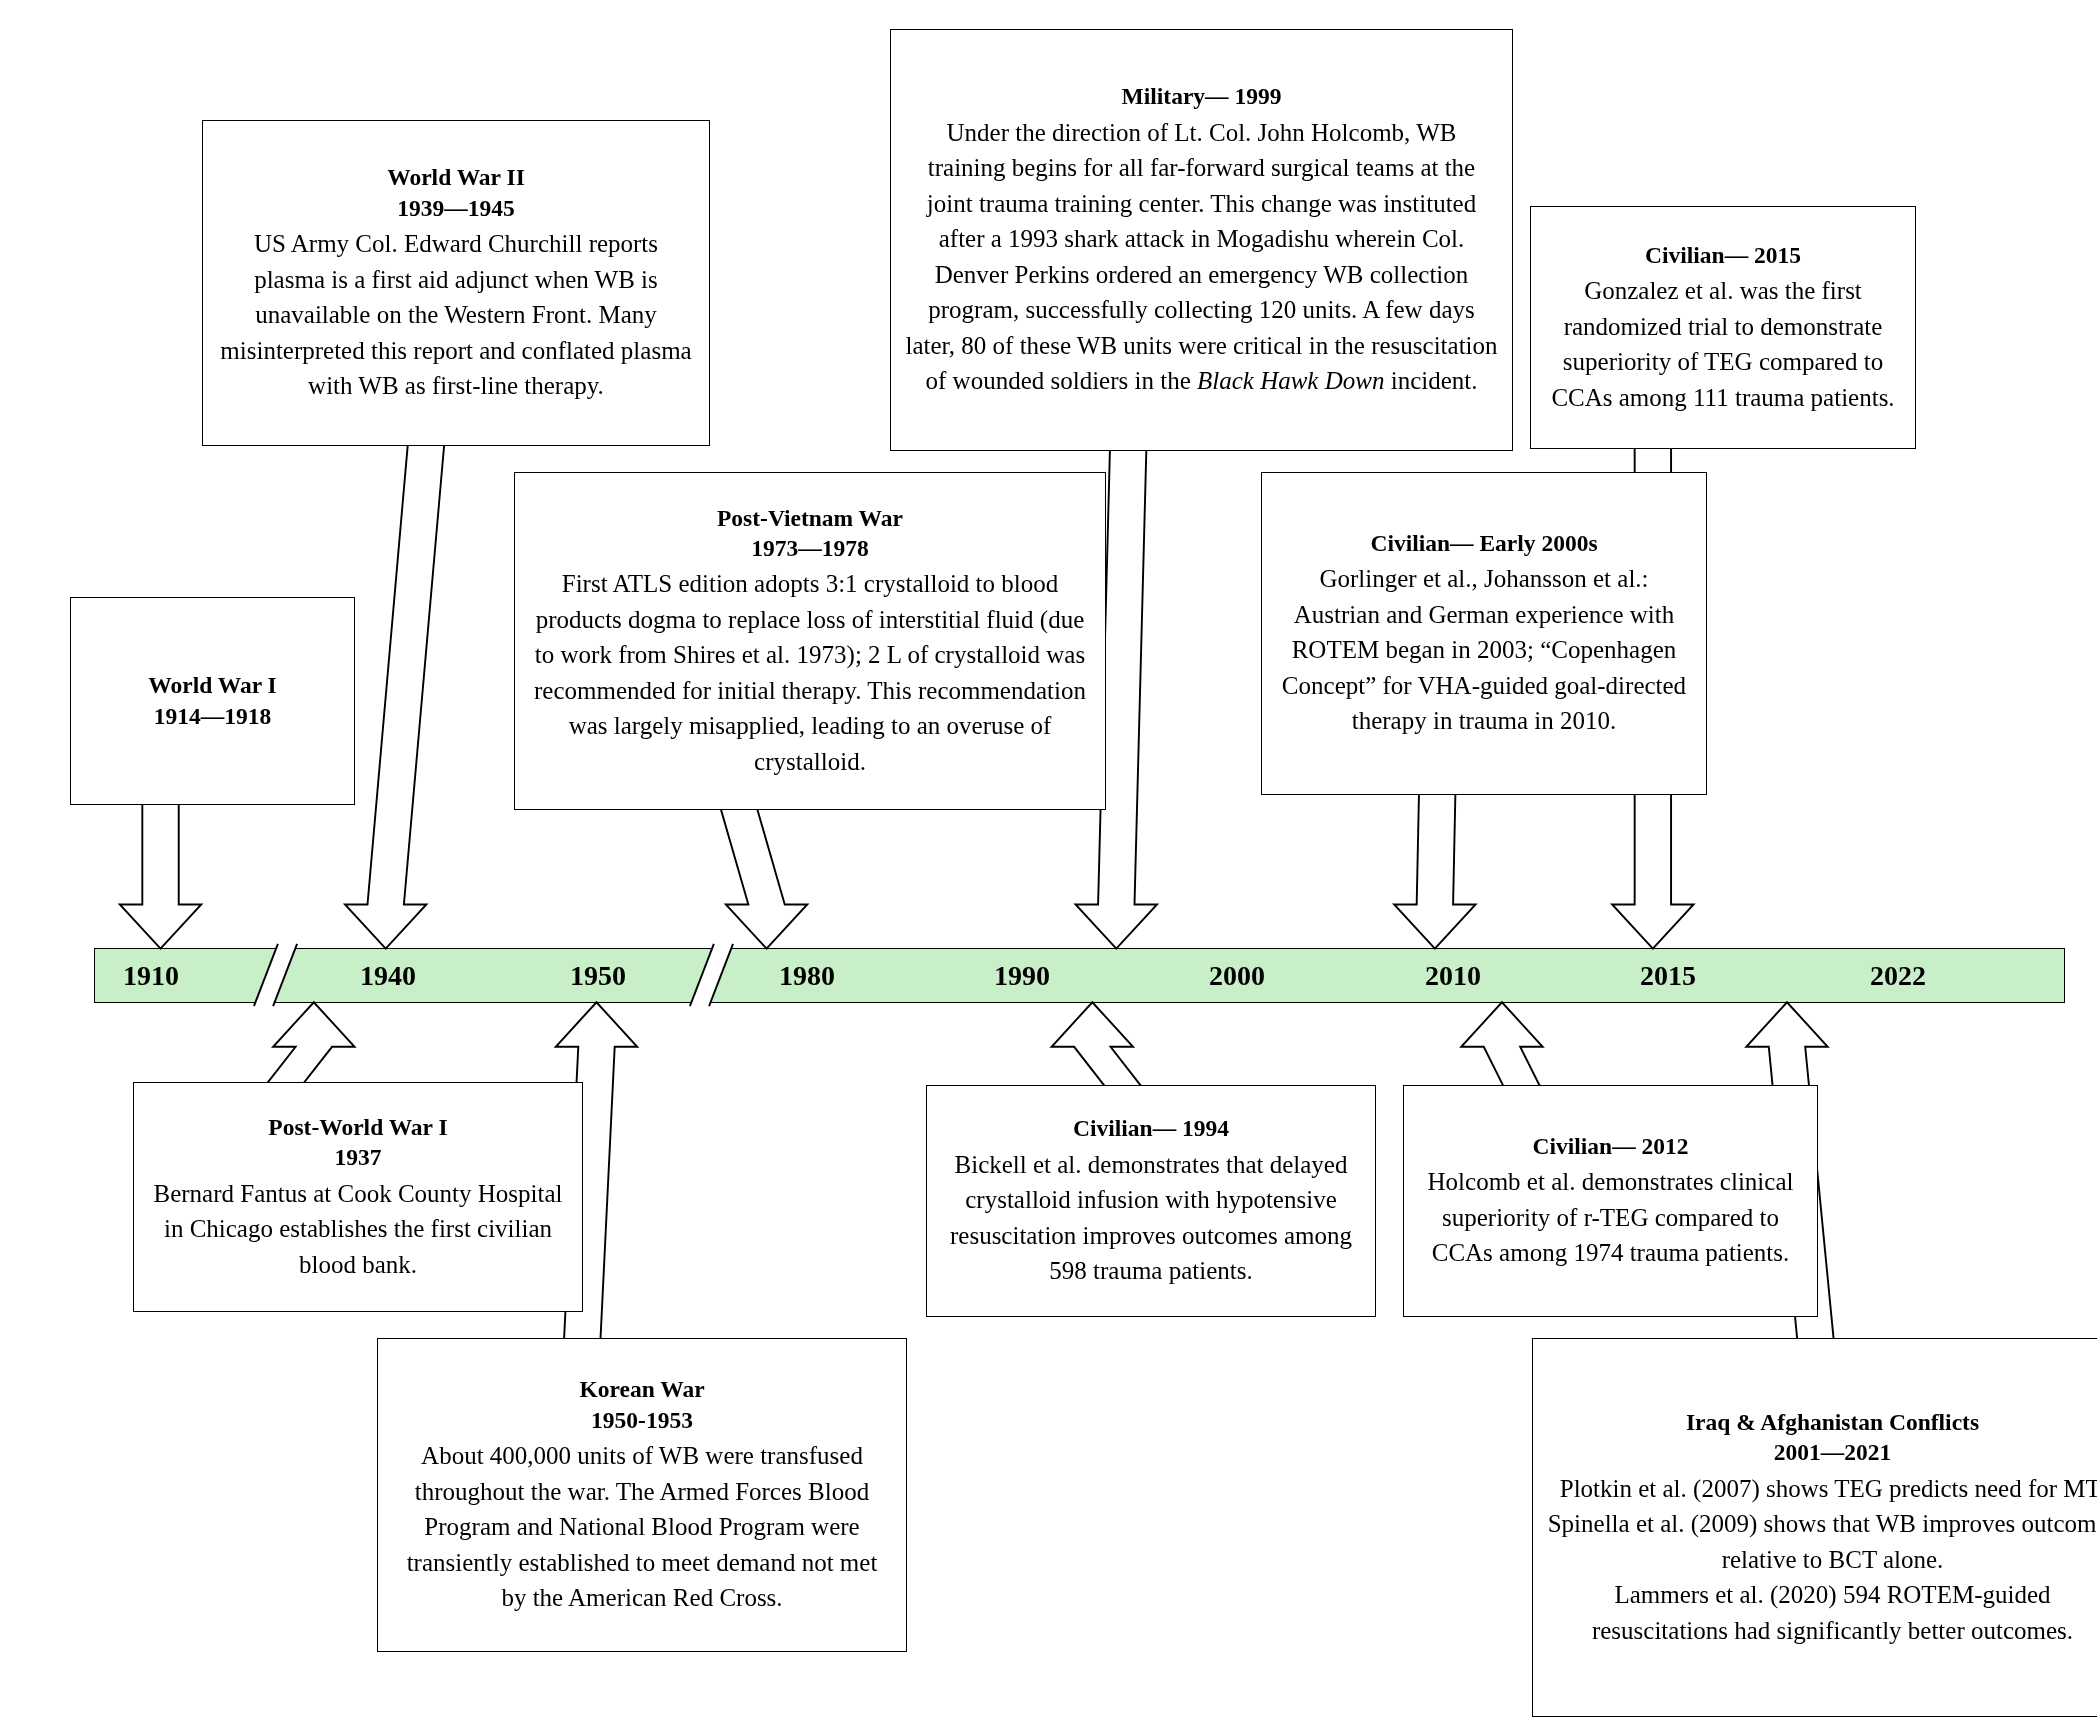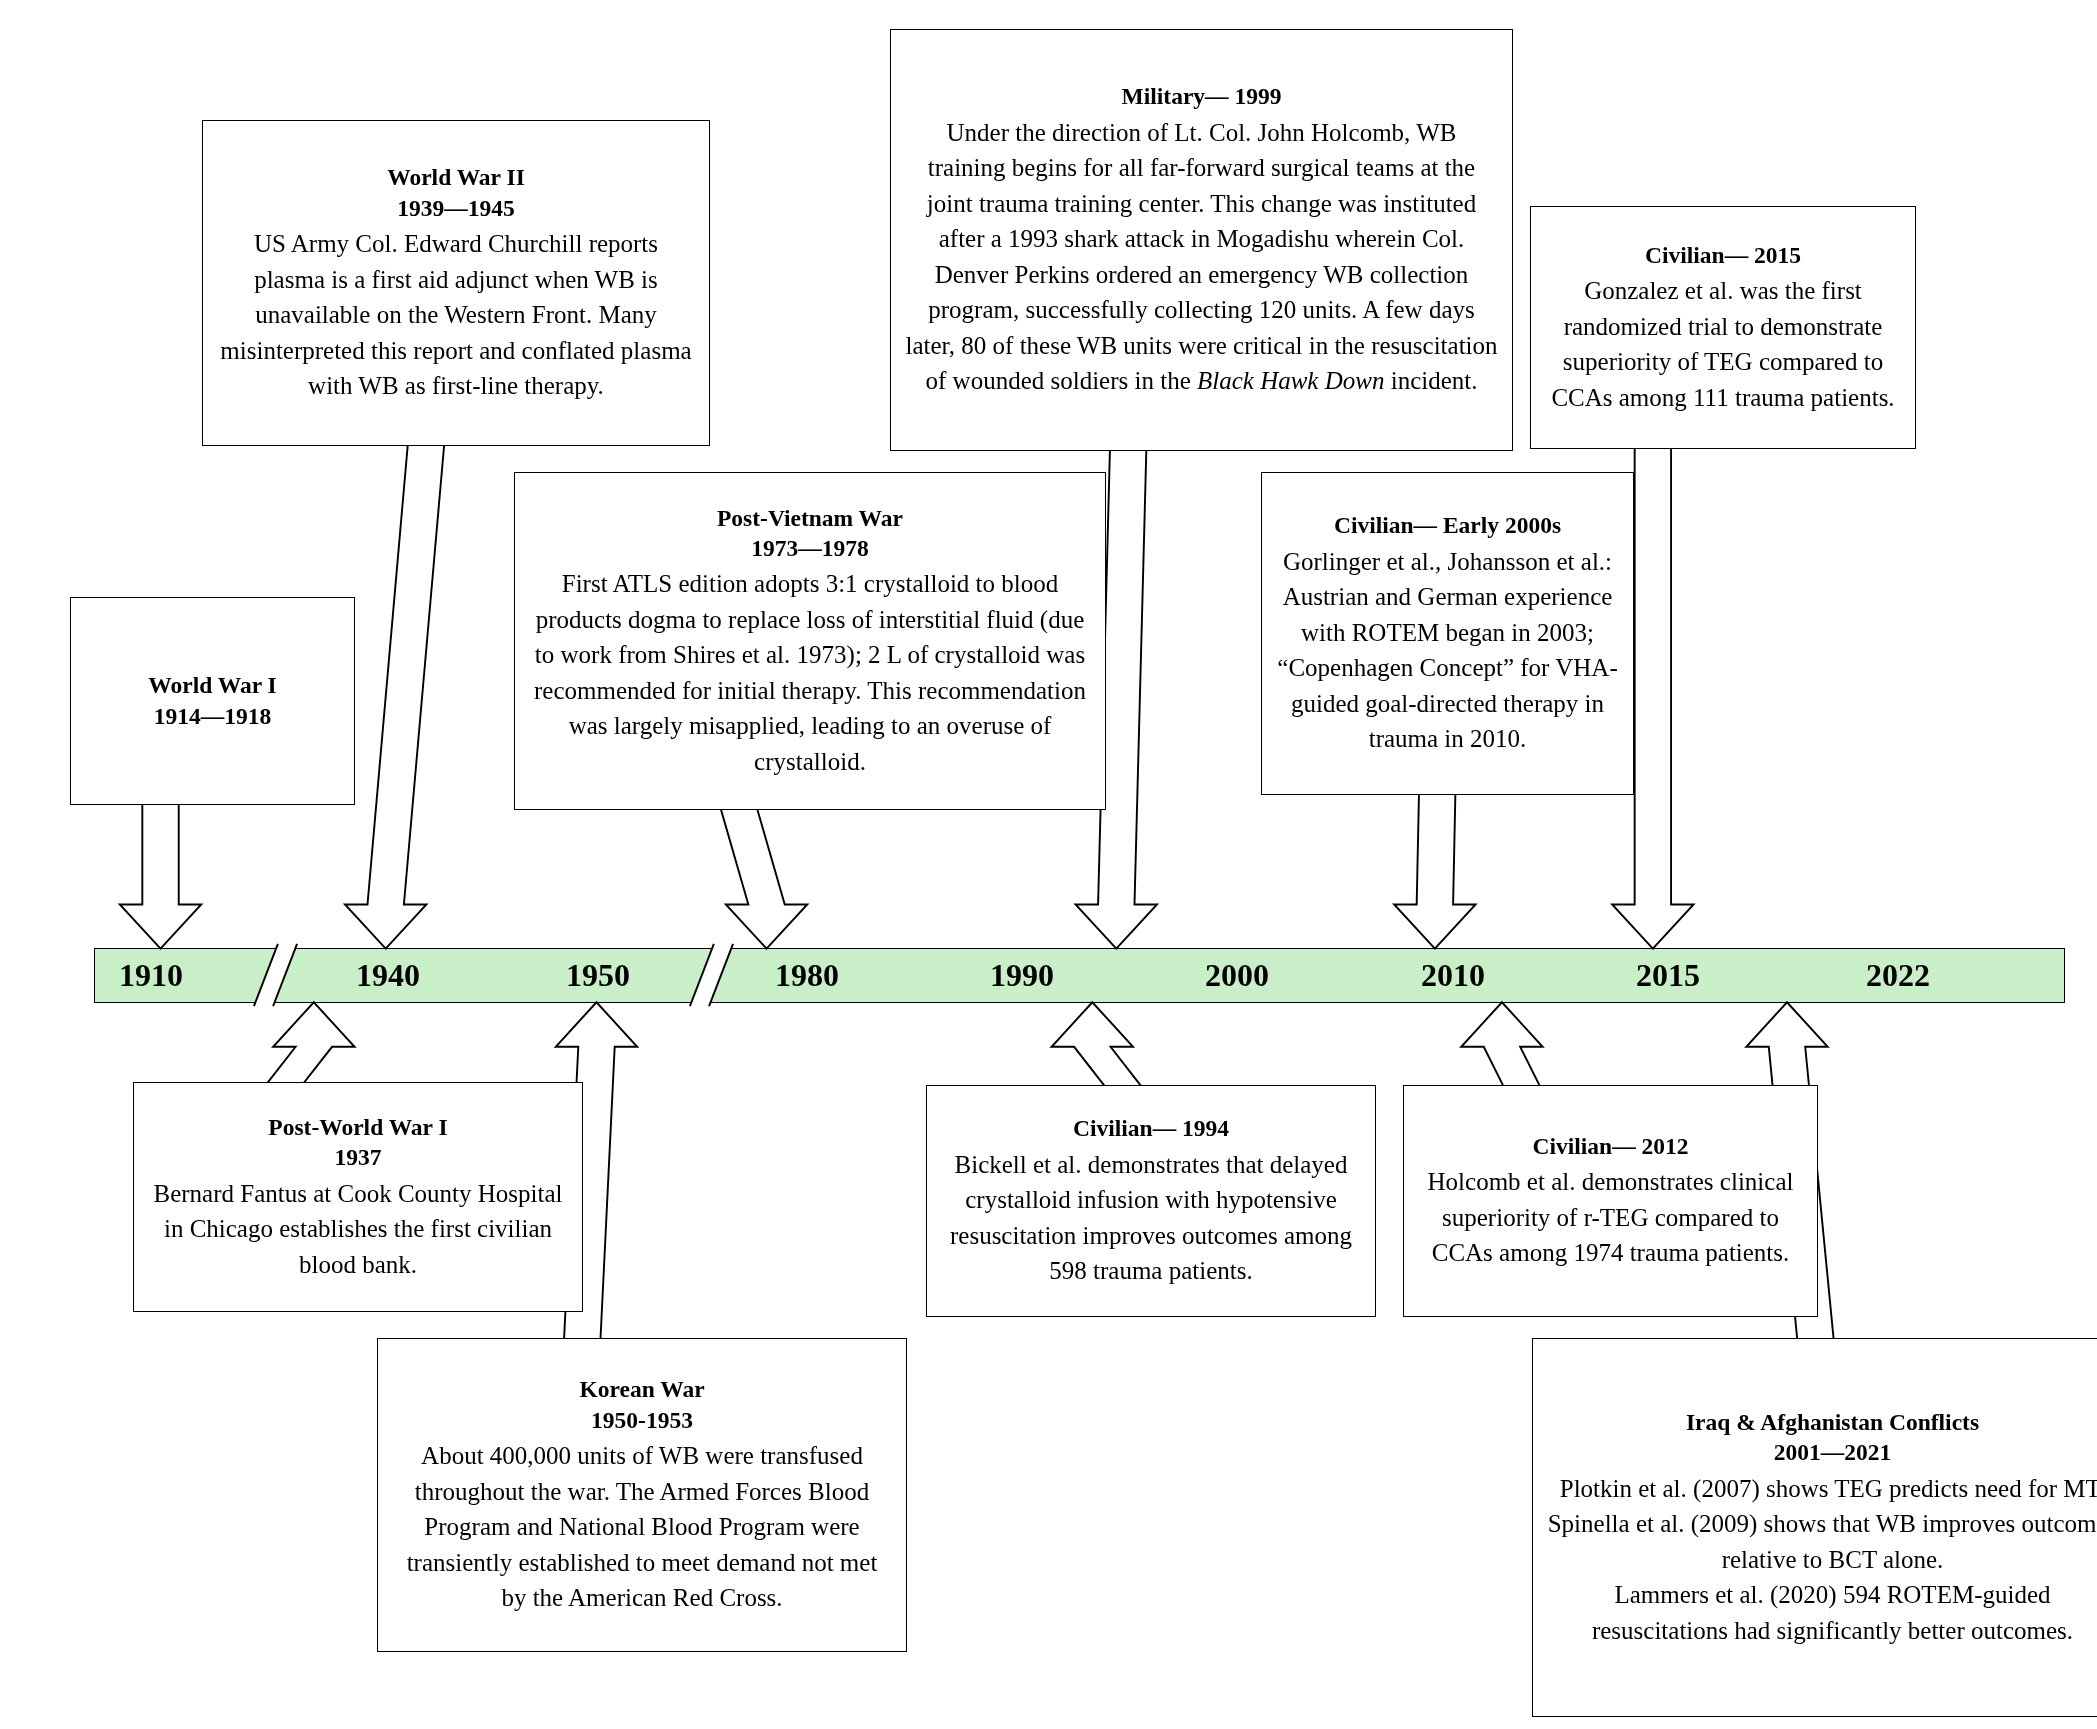--- a/index.html
+++ b/index.html
@@ -19,21 +19,21 @@
     position:absolute;
     left:94px;top:948px;width:1971px;height:55px;
     box-sizing:border-box;
     border:1.9px solid #000;
   }
   .year{
     position:absolute;
     top:948px;height:55px;
     display:flex;align-items:center;justify-content:center;
     transform:translateX(-50%);
-    font-weight:bold;font-size:32px;
+    font-weight:bold;font-size:28px;
   }
   .box{
     position:absolute;
     box-sizing:border-box;
     background:#ffffff;
     border:1.9px solid #000;
     display:flex;flex-direction:column;
     align-items:center;justify-content:center;
     text-align:center;
     padding:6.7px 14.4px;
@@ -113,21 +113,21 @@
     <div class="box-title">Post-Vietnam War</div>
     <div class="box-title">1973—1978</div>
     <div class="box-body">First ATLS edition adopts 3:1 crystalloid to blood products dogma to replace loss of interstitial fluid (due to work from Shires et al. 1973); 2 L of crystalloid was recommended for initial therapy. This recommendation was largely misapplied, leading to an overuse of crystalloid.</div>
   </div>
 
   <div class="box" style="left:846px;top:29px;width:623px;height:422px;">
     <div class="box-title">Military— 1999</div>
     <div class="box-body"><span>Under the direction of Lt. Col. John Holcomb, WB training begins for all far-forward surgical teams at the joint trauma training center. This change was instituted after a 1993 shark attack in Mogadishu wherein Col. Denver Perkins ordered an emergency WB collection program, successfully collecting 120 units. A few days later, 80 of these WB units were critical in the resuscitation of wounded soldiers in the </span><em>Black Hawk Down</em><span> incident.</span></div>
   </div>
 
-  <div class="box" style="left:1217px;top:472px;width:373px;height:323px;">
+  <div class="box" style="left:1217px;top:472px;width:446px;height:323px;">
     <div class="box-title">Civilian— Early 2000s</div>
     <div class="box-body">Gorlinger et al., Johansson et al.: Austrian and German experience with ROTEM began in 2003; “Copenhagen Concept” for VHA-guided goal-directed therapy in trauma in 2010.</div>
   </div>
 
   <div class="box" style="left:1486px;top:206px;width:386px;height:243px;">
     <div class="box-title">Civilian— 2015</div>
     <div class="box-body">Gonzalez et al. was the first randomized trial to demonstrate superiority of TEG compared to CCAs among 111 trauma patients.</div>
   </div>
 
   <div class="box" style="left:89px;top:1082px;width:450px;height:230px;">

